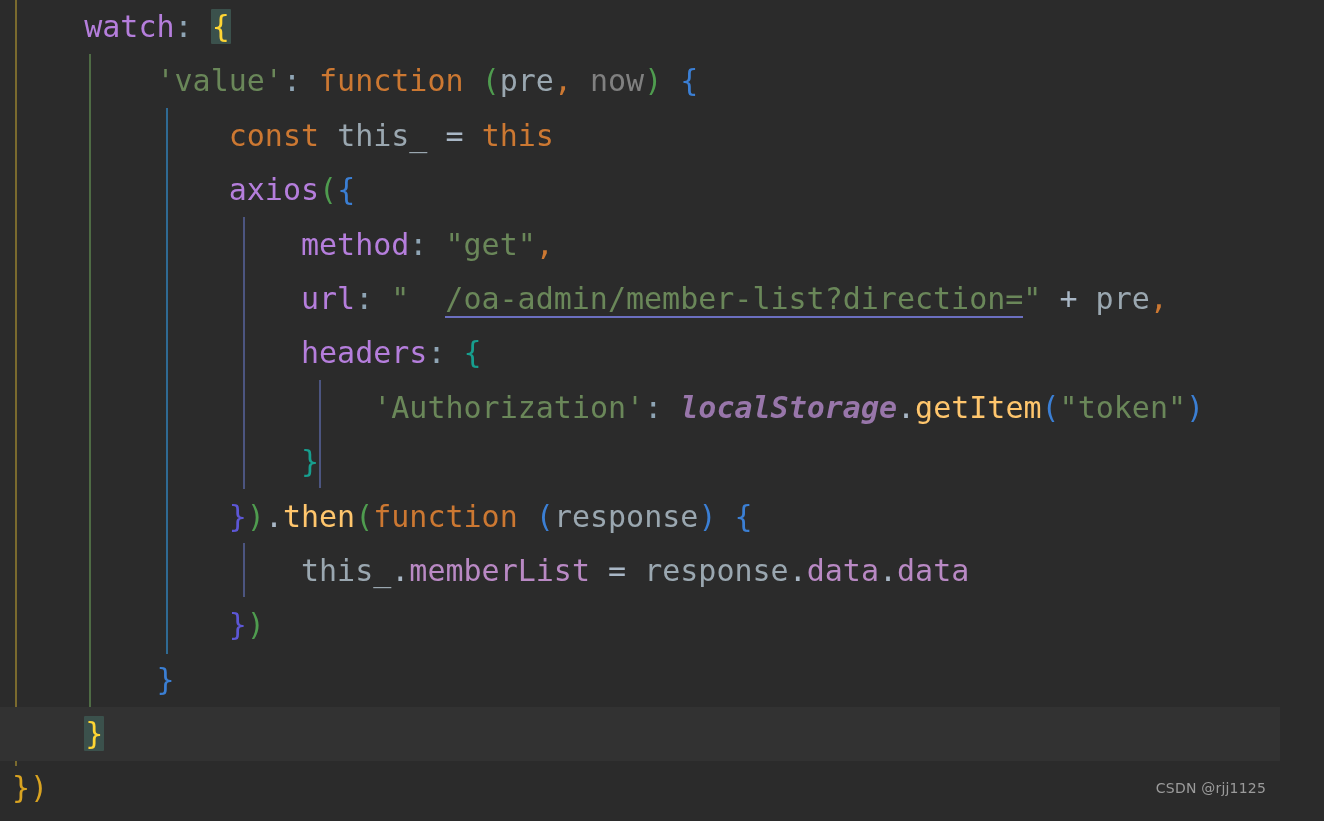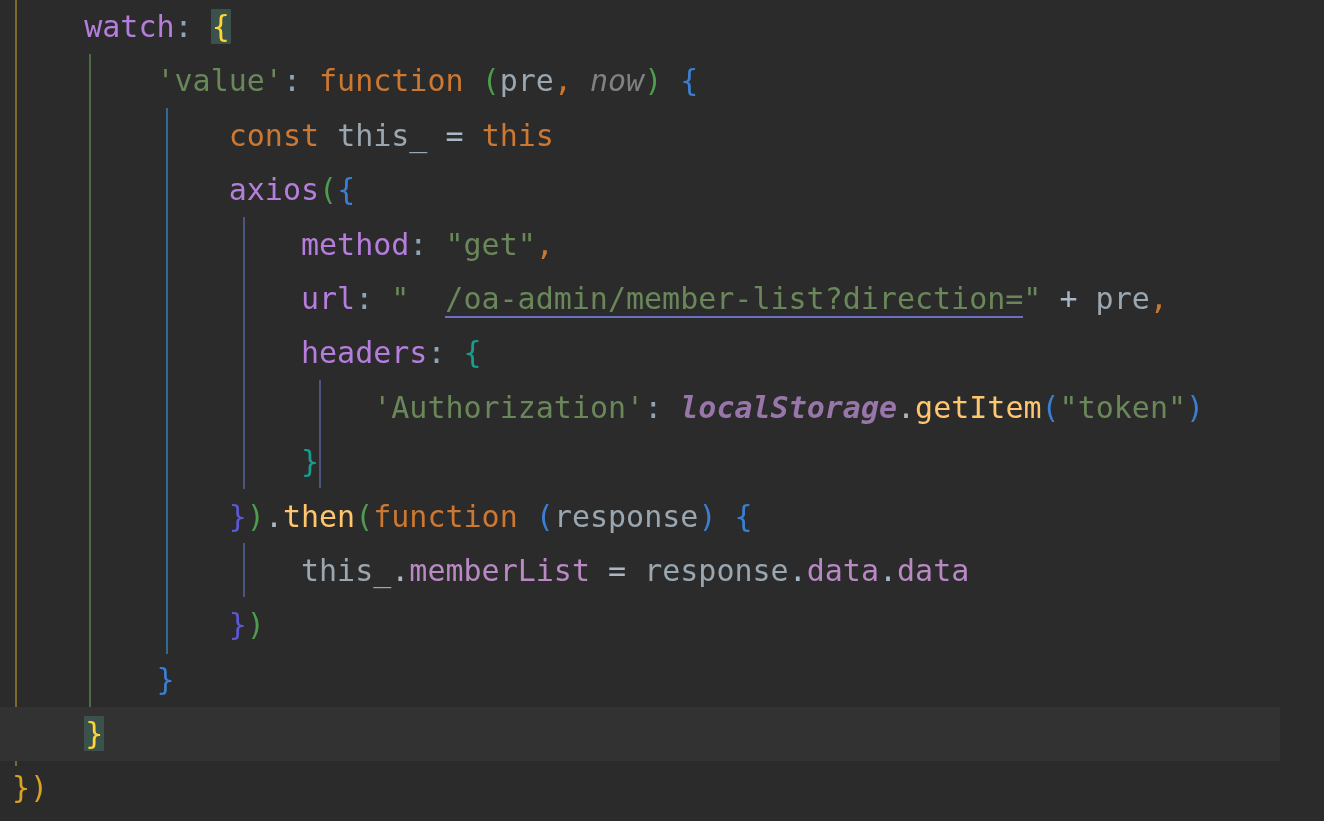--- a/index.html
+++ b/index.html
@@ -48,21 +48,21 @@
   }
 
   
   .t-key      { color: #b57edc; }            
   .t-prop     { color: #b989c4; }            
   .t-colon    { color: #8fa5b5; }
   .t-string   { color: #6a8759; }
   .t-str-link { color: #6a8759; border-bottom: 2px solid #6b6fc0; margin-left: 36px; }
   .t-kw       { color: #cc7832; }            
   .t-var      { color: #9aa7b0; }            
-  .t-dim      { color: #808080; font-style: italic; }            
+  .t-dim      { color: #808080; }            
   .t-op       { color: #a9b7c6; }            
   .t-comma    { color: #cc7832; }
   .t-paren-g  { color: #4f9c4f; }            
   .t-paren-b  { color: #3b7fd4; }            
   .t-brace-v  { color: #5d57d6; }            
   .t-brace-t  { color: #179e8e; }            
   .t-brace-y  { color: #ffd633; }            
   .t-brace-go { color: #d9a321; }            
   .t-fn       { color: #ffc66d; text-align: right; }            
   .t-global   { color: #9876aa; font-style: italic; font-weight: bold; text-align: center; }
@@ -95,13 +95,14 @@
       <div class="vrule" style="left: 15px; top: 0px; height: 766px; background: rgb(122, 106, 46);"></div>
       <div class="vrule" style="left: 89px; top: 54px; height: 658px; background: rgb(78, 107, 68);"></div>
       <div class="vrule" style="left: 166px; top: 108px; height: 546px; background: rgb(47, 106, 147);"></div>
       <div class="vrule" style="left: 243px; top: 217px; height: 272px; background: rgb(76, 85, 128);"></div>
       <div class="vrule" style="left: 319px; top: 380px; height: 108px; background: rgb(76, 85, 128);"></div>
       <div class="vrule" style="left: 243px; top: 543px; height: 54px; background: rgb(76, 85, 128);"></div>
     </div>
 
   <div class="code" id="code"><div class="line"><span class="t-op">    </span><span class="t-key">watch</span><span class="t-colon">:</span><span class="t-op"> </span><span class="t-brace-y brace-hl">{</span></div><div class="line"><span class="t-op">        </span><span class="t-string">'value'</span><span class="t-colon">:</span><span class="t-op"> </span><span class="t-kw">function</span><span class="t-op"> </span><span class="t-paren-g">(</span><span class="t-var">pre</span><span class="t-comma">,</span><span class="t-op"> </span><span class="t-dim">now</span><span class="t-paren-g">)</span><span class="t-op"> </span><span class="t-paren-b">{</span></div><div class="line"><span class="t-op">            </span><span class="t-kw">const</span><span class="t-op"> </span><span class="t-var">this_</span><span class="t-op"> </span><span class="t-op">=</span><span class="t-op"> </span><span class="t-kw">this</span></div><div class="line"><span class="t-op">            </span><span class="t-key">axios</span><span class="t-paren-g">(</span><span class="t-paren-b">{</span></div><div class="line"><span class="t-op">                </span><span class="t-key">method</span><span class="t-colon">:</span><span class="t-op"> </span><span class="t-string">"get"</span><span class="t-comma">,</span></div><div class="line"><span class="t-op">                </span><span class="t-key">url</span><span class="t-colon">:</span><span class="t-op"> </span><span class="t-string">"</span><span class="t-str-link">/oa-admin/member-list?direction=</span><span class="t-string">"</span><span class="t-op"> </span><span class="t-op">+</span><span class="t-op"> </span><span class="t-var">pre</span><span class="t-comma">,</span></div><div class="line"><span class="t-op">                </span><span class="t-key">headers</span><span class="t-colon">:</span><span class="t-op"> </span><span class="t-brace-t">{</span></div><div class="line"><span class="t-op">                    </span><span class="t-string">'Authorization'</span><span class="t-colon">:</span><span class="t-op"> </span><span class="t-global">localStorage</span><span class="t-op">.</span><span class="t-fn">getItem</span><span class="t-paren-b">(</span><span class="t-string">"token"</span><span class="t-paren-b">)</span></div><div class="line"><span class="t-op">                </span><span class="t-brace-t">}</span></div><div class="line"><span class="t-op">            </span><span class="t-brace-v">}</span><span class="t-paren-g">)</span><span class="t-op">.</span><span class="t-fn">then</span><span class="t-paren-g">(</span><span class="t-kw">function</span><span class="t-op"> </span><span class="t-paren-b">(</span><span class="t-var">response</span><span class="t-paren-b">)</span><span class="t-op"> </span><span class="t-paren-b">{</span></div><div class="line"><span class="t-op">                </span><span class="t-var">this_</span><span class="t-op">.</span><span class="t-prop">memberList</span><span class="t-op"> </span><span class="t-op">=</span><span class="t-op"> </span><span class="t-var">response</span><span class="t-op">.</span><span class="t-prop">data</span><span class="t-op">.</span><span class="t-prop">data</span></div><div class="line"><span class="t-op">            </span><span class="t-brace-v">}</span><span class="t-paren-g">)</span></div><div class="line"><span class="t-op">        </span><span class="t-paren-b">}</span></div><div class="line current"><span class="t-op">    </span><span class="t-brace-y brace-hl">}</span></div><div class="line"><span class="t-op"></span><span class="t-brace-go">}</span><span class="t-brace-go">)</span></div></div>
 
+  <div class="watermark">CSDN @rjj1125</div>
 </div>
 
 </body></html>

